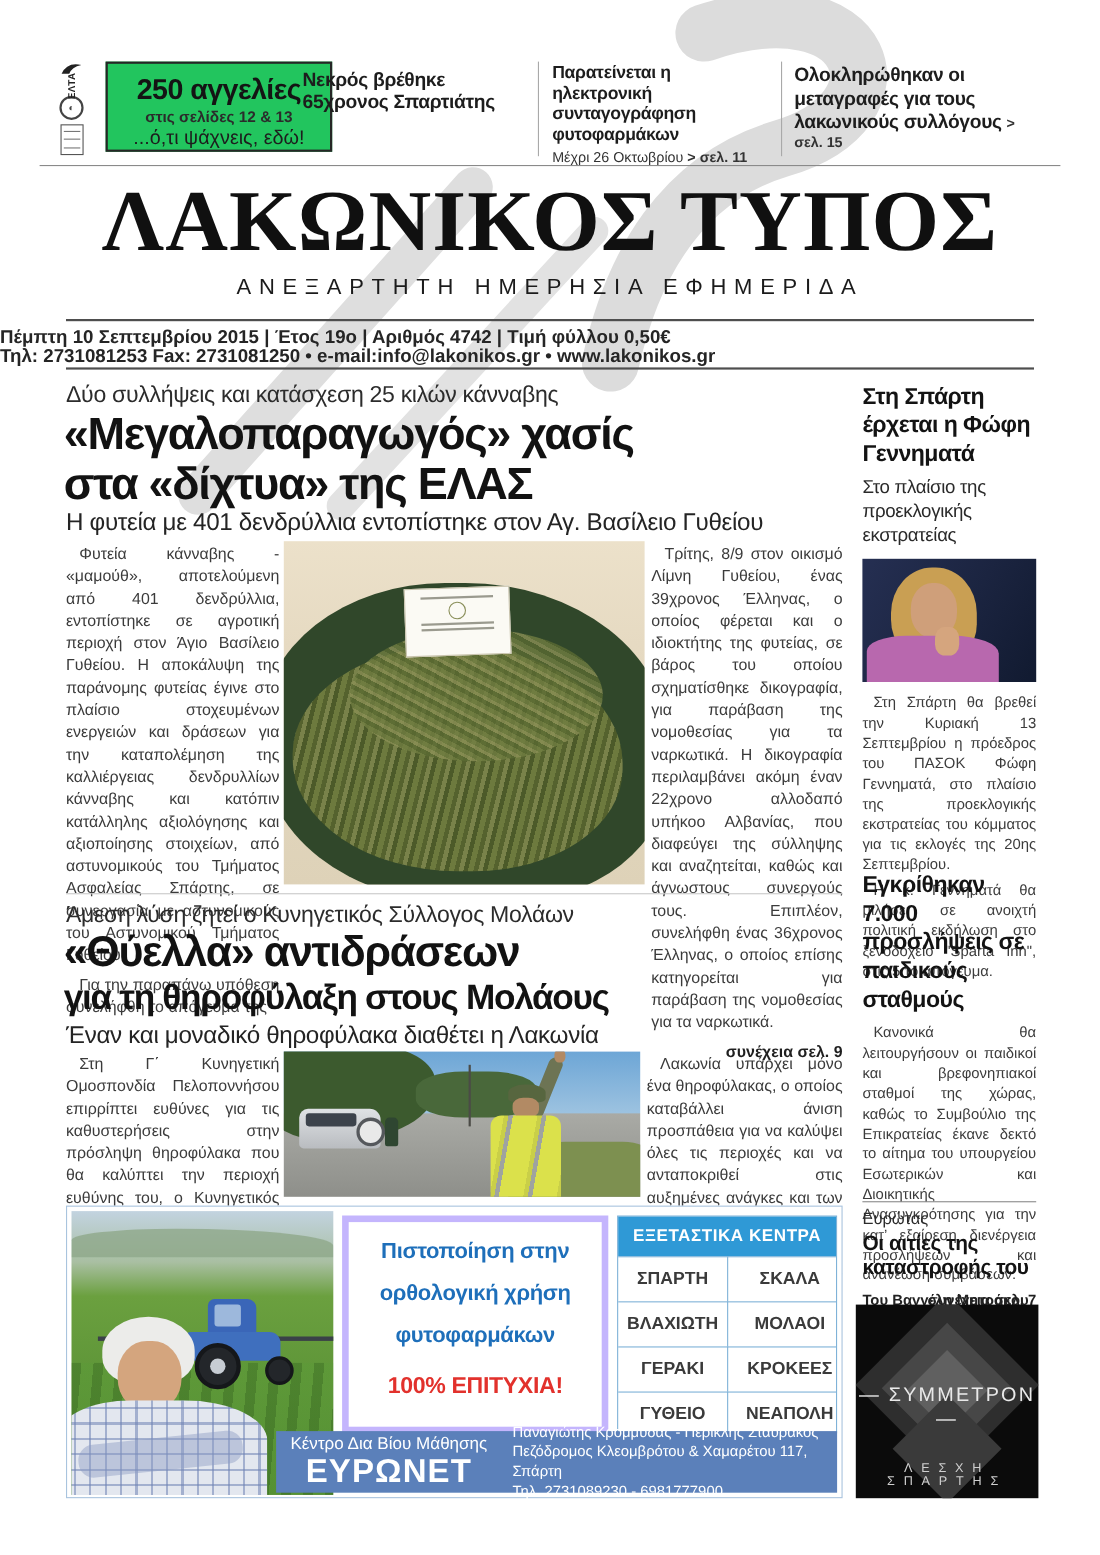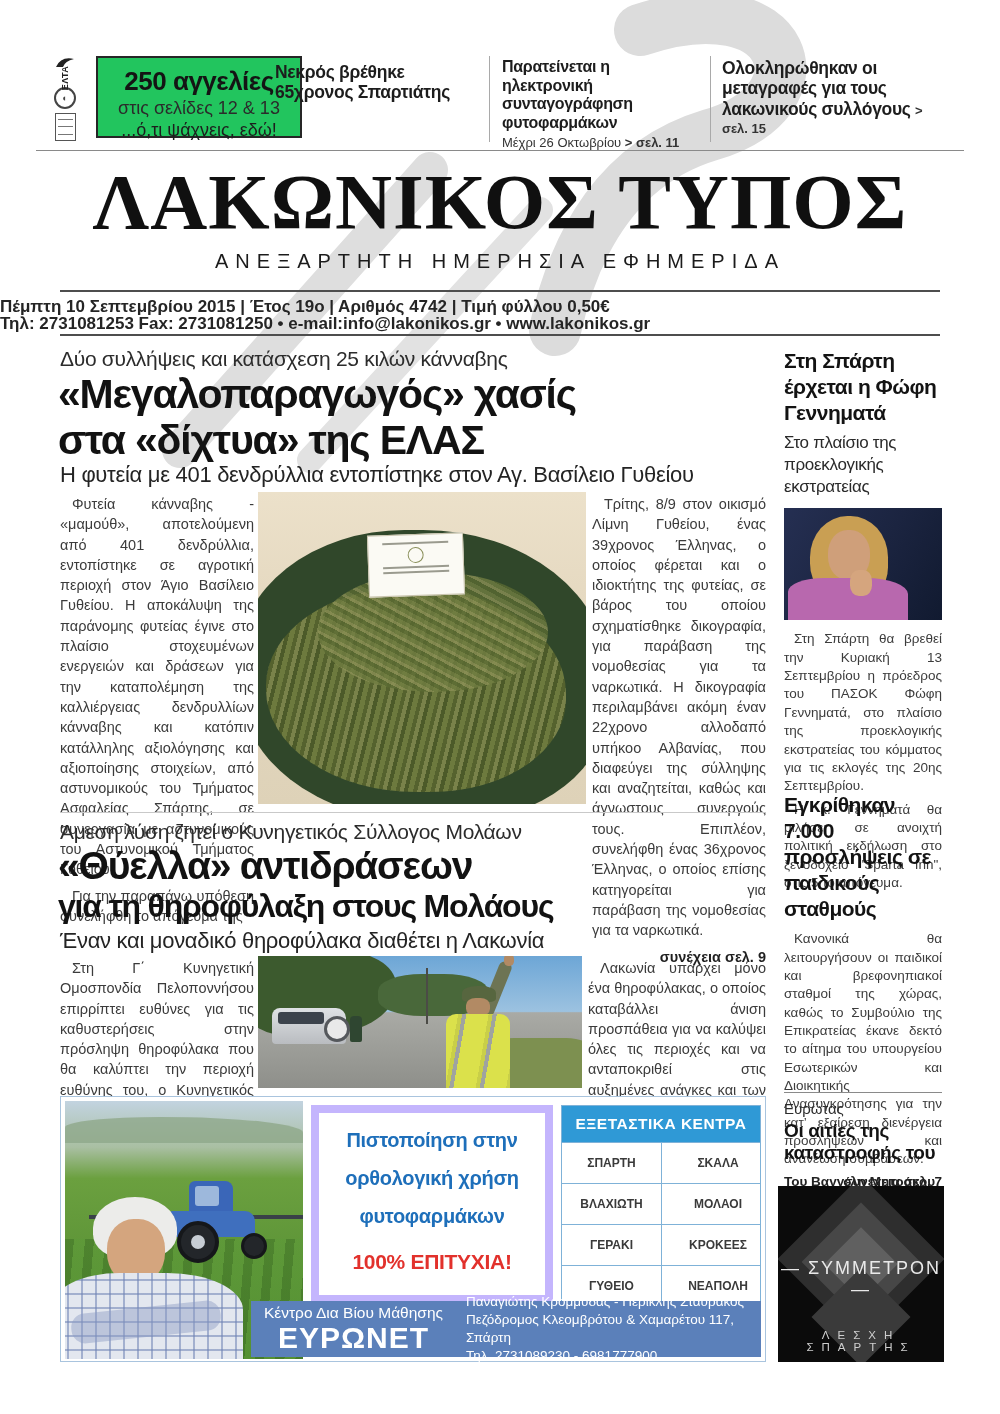--- a/index.html
+++ b/index.html
@@ -12,21 +12,21 @@
   .watermark{position:absolute;left:0;top:0;z-index:0;}
   .z{position:absolute;z-index:1;}
   
   .postal{left:36px;top:54px;width:58px;height:92px;display:flex;flex-direction:column;align-items:center;gap:4px;}
   .elta-txt{transform:rotate(-90deg);font-size:9px;font-weight:bold;color:#222;letter-spacing:.5px;}
   .postal-circle{width:18px;height:18px;border:2px solid #444;border-radius:50%;display:flex;align-items:center;justify-content:center;font-size:9px;color:#444;}
   .postal-box{width:15px;height:22px;border:1px solid #555;display:flex;flex-direction:column;justify-content:space-around;padding:2px;}
   .postal-box i{display:block;height:1px;background:#777;}
   .box250{left:96px;top:56px;width:206px;height:82px;border:2px solid #262626;text-align:center;padding-top:8px;box-sizing:border-box;background:#22c55e;}
   .box250 .l1{font-size:26px;font-weight:bold;color:#141414;letter-spacing:-.5px;}
-  .box250 .l2{font-size:18px;color:#2b2b2b;margin-top:1px;}
+  .box250 .l2{font-size:14px;color:#2b2b2b;margin-top:1px;font-weight:bold;}
   .box250 .l3{font-size:18px;color:#1d1d1d;margin-top:1px;}
   .teaser{color:#1d1d1d;}
   .teaser .tt{font-size:17.5px;font-weight:bold;line-height:1.16;letter-spacing:-.3px;}
   .teaser .ts{font-size:13px;margin-top:3px;color:#333;}
   .teaser .pg{font-weight:bold;}
   .vdiv{width:1px;background:#a9a9a9;}
   .rule{background:#8a8a8a;height:1px;}
   
   .mast-title{left:0;top:162px;width:1000px;text-align:center;
     font-family:"Liberation Serif",serif;font-weight:bold;font-size:79px;color:#101010;letter-spacing:1px;line-height:1;}
@@ -90,27 +90,27 @@
   .farmer-hair{position:absolute;left:28px;top:96px;width:84px;height:62px;background:#ececea;border-radius:50% 50% 40% 40%;}
   .farmer-face{position:absolute;left:42px;top:118px;width:58px;height:64px;background:#d4a57e;border-radius:46%;}
   .farmer-shirt{position:absolute;left:-12px;top:172px;width:190px;height:92px;border-radius:35% 40% 0 0;
     background:
       repeating-linear-gradient(0deg,rgba(110,130,180,.55) 0 2px,transparent 2px 14px),
       repeating-linear-gradient(90deg,rgba(110,130,180,.55) 0 2px,transparent 2px 14px),
       #e3e7ef;}
   .farmer-arms{position:absolute;left:6px;top:206px;width:150px;height:30px;background:rgba(140,155,195,.45);border-radius:14px;transform:rotate(-6deg);}
   
   .ad{left:60px;top:1096px;width:706px;height:266px;border:1px solid #a9c4de;background:#fff;box-sizing:border-box;}
-  .certbox{position:absolute;left:250px;top:8px;width:242px;height:198px;border:8px solid #c4b5fd;box-sizing:border-box;text-align:center;padding-top:16px;}
+  .certbox{position:absolute;left:250px;top:8px;width:242px;height:198px;border:6px solid #c4b5fd;box-sizing:border-box;text-align:center;padding-top:16px;}
   .certbox .cl{font-size:20px;font-weight:bold;margin-bottom:15px;letter-spacing:-.3px;}
   .certbox .succ{font-size:21px;font-weight:bold;margin-top:22px;letter-spacing:-.3px;}
   .examtbl{position:absolute;left:500px;top:8px;width:200px;height:198px;border:1.5px solid #7fb2d8;box-sizing:border-box;}
   .examtbl .hd{height:36px;line-height:36px;text-align:center;color:#fff;font-weight:bold;font-size:15.5px;letter-spacing:.5px;}
   .examtbl .grid{display:grid;grid-template-columns:1fr 1fr;}
-  .examtbl .cell{height:40px;line-height:40px;text-align:center;font-weight:bold;font-size:12px;color:#3a3a3a;border-top:1.5px solid #7fb2d8;}
+  .examtbl .cell{height:40px;line-height:40px;text-align:center;font-weight:bold;font-size:16px;color:#3a3a3a;border-top:1.5px solid #7fb2d8;}
   .examtbl .cell.r{border-left:1.5px solid #7fb2d8;padding-left:14px;}
   .adfoot{position:absolute;left:190px;right:4px;bottom:4px;height:56px;display:flex;align-items:center;color:#fff;z-index:3;}
   .adfoot .lblk{width:205px;text-align:center;line-height:1.1;}
   .adfoot .lblk .a{font-size:15.5px;}
   .adfoot .lblk .b{font-size:30px;font-weight:bold;letter-spacing:1px;}
   .adfoot .rblk{flex:1;font-size:13.5px;line-height:1.32;padding-left:10px;}
   .farm-wrap{position:absolute;left:4px;top:4px;width:238px;height:258px;overflow:hidden;z-index:1;}
   
   .sb{left:784px;width:158px;}
   .sb-h{font-size:21px;font-weight:bold;color:#131313;line-height:1.24;letter-spacing:-.5px;}

